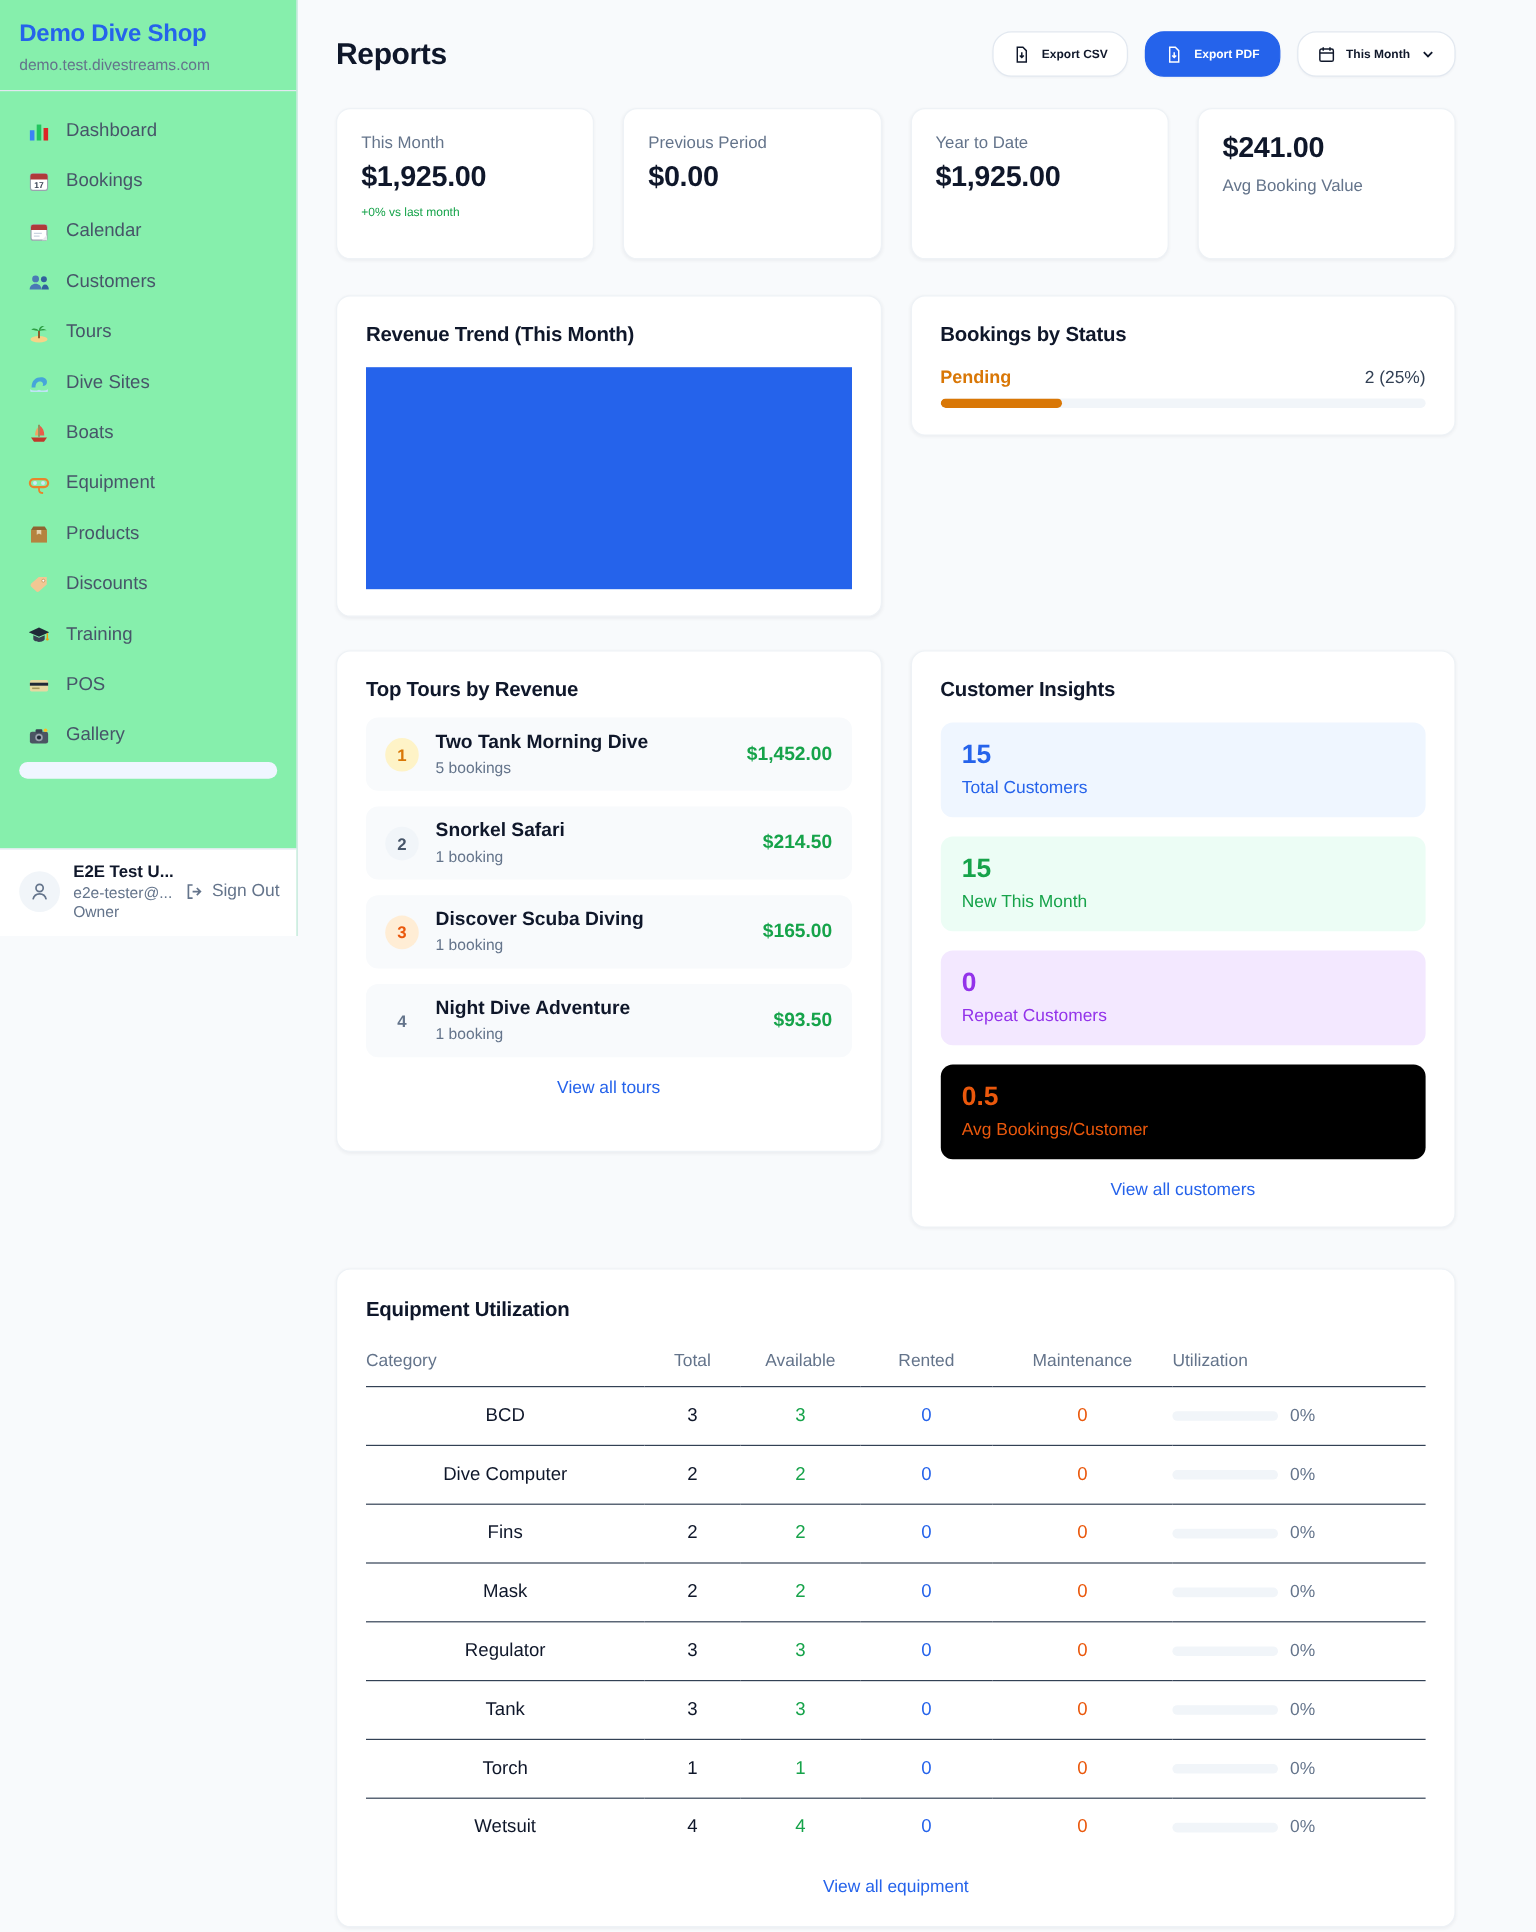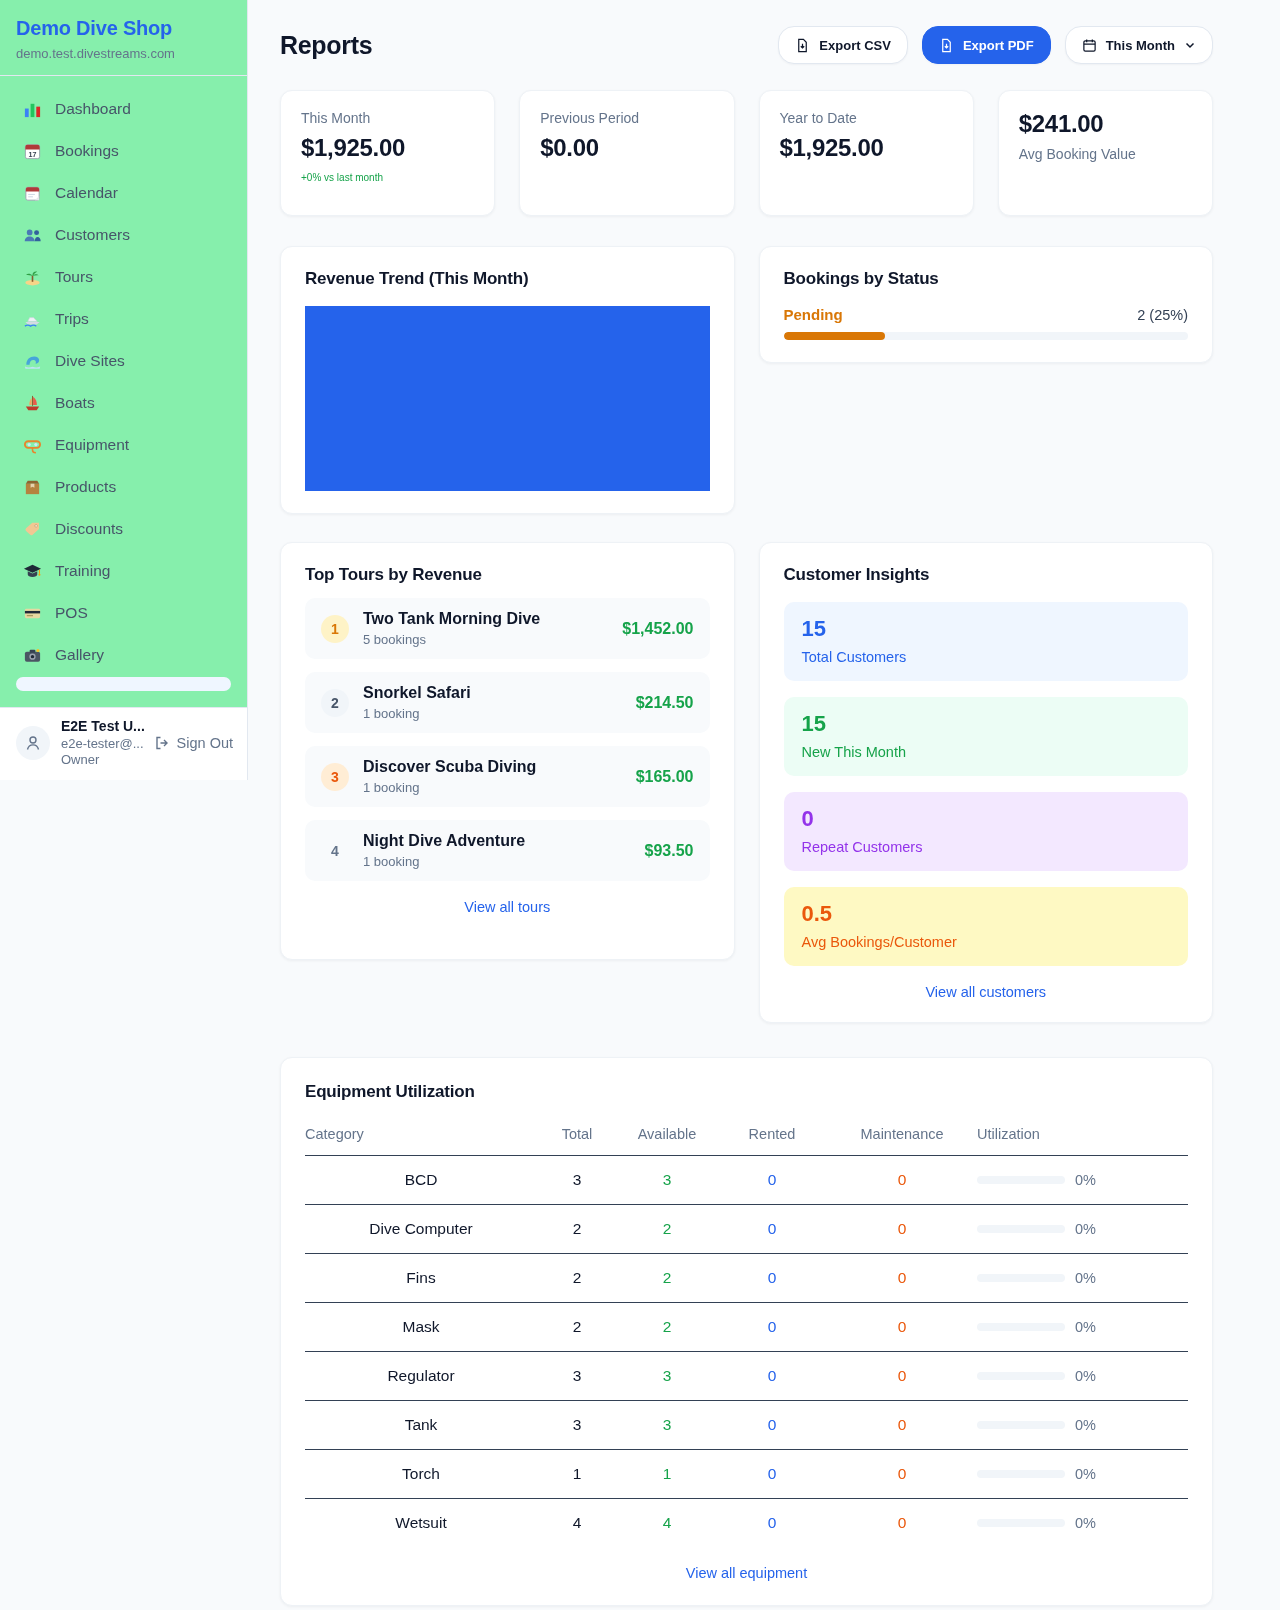--- a/index.html
+++ b/index.html
@@ -41,21 +41,21 @@
   .user-email, .user-role { font-size:13px; color:#64748b; white-space:nowrap; }
   .signout { margin-left:auto; display:flex; align-items:center; gap:7px; color:#64748b; font-size:14.5px; cursor:pointer; white-space:nowrap; }
   
   .main { position:absolute; left:280px; top:0; width:933px; padding:26px 0 40px; }
   .page-header { display:flex; align-items:center; justify-content:space-between; }
   .page-title { font-size:25px; font-weight:800; letter-spacing:-.3px; }
   .hdr-actions { display:flex; gap:14px; }
   .btn {
     height:38px; padding:0 16px; border-radius:16px;
     display:inline-flex; align-items:center; gap:9px;
-    font-size:13px; font-weight:600; cursor:pointer;
+    font-size:10px; font-weight:600; cursor:pointer;
     background:#fff; border:1px solid #e2e8f0; color:#0f172a;
     box-shadow:0 1px 2px rgba(15,23,42,.04);
   }
   .btn-primary { background:#2563eb; border-color:#2563eb; color:#fff; }
   
   .card {
     background:#fff; border:1px solid #eef2f6; border-radius:12px;
     box-shadow:0 1px 3px rgba(15,23,42,.05);
   }
   .stats-row { margin-top:26px; display:grid; grid-template-columns:repeat(4,1fr); gap:24px; }
@@ -99,21 +99,21 @@
   .tour-revenue { margin-left:auto; font-size:16px; font-weight:700; color:#16a34a; }
   .view-all { display:block; text-align:center; margin-top:18px; color:#2563eb; font-size:14.5px; cursor:pointer; text-decoration:none; }
   
   .tiles { margin-top:17px; display:grid; grid-template-columns:1fr; gap:16px; }
   .tile { border-radius:10px; padding:14px 18px 16px; }
   .tile-value { font-size:22px; font-weight:800; }
   .tile-label { font-size:14.5px; margin-top:7px; }
   .tile-blue   { background:#eff6ff; } .tile-blue .tile-value,   .tile-blue .tile-label   { color:#2563eb; }
   .tile-green  { background:#ecfdf5; } .tile-green .tile-value,  .tile-green .tile-label  { color:#16a34a; }
   .tile-purple { background:#f3e8ff; } .tile-purple .tile-value, .tile-purple .tile-label { color:#9333ea; }
-  .tile-orange { background:#fef9c3; } .tile-orange .tile-value, .tile-orange .tile-label { color:#ea580c; }
+  .tile-orange { background:#000000; } .tile-orange .tile-value, .tile-orange .tile-label { color:#ea580c; }
   
   .equipment-card { margin-top:34px; padding:24px; }
   table.equip { width:100%; border-collapse:collapse; margin-top:16px; }
   table.equip th {
     font-size:14.5px; color:#64748b; font-weight:400; text-align:center;
     padding:8px 0 13px; border-bottom:1px solid #334155;
   }
   table.equip th.cat, table.equip th.util { text-align:left; }
   table.equip td { padding:15px 0; border-bottom:1px solid #334155; font-size:15.5px; text-align:center; }
   table.equip tr:last-child td { border-bottom:none; }
@@ -188,30 +188,20 @@
       <span class="ni">
           <svg viewBox="0 0 20 20" width="19" height="19">
             <ellipse cx="10" cy="15.5" rx="7.5" ry="2.8" fill="#f6d488"></ellipse>
             <path d="M10 14.5V8" stroke="#8b5a2b" stroke-width="1.7"></path>
             <path d="M10 8.2C7.8 5.6 4.8 5.6 3.2 7.2c2.6.2 4.6 1 6.8 1zM10 8.2c-.3-3.3 2-4.8 4.8-4.3-1.8.9-3 2-3.7 3.5zM10 8.2c2-2.4 5-2.1 6.6-.5-2.5-.2-4.6.2-6.6.5z" fill="#2e9e44"></path>
           </svg>
         </span>
       <span>Tours</span>
     </div>
 
-    <div class="nav-item">
-      <span class="ni">
-          <svg viewBox="0 0 20 20" width="19" height="19">
-            <path d="M7 8h4l4 4H5z" fill="#eef2f7" stroke="#c4ccd8" stroke-width=".6"></path>
-            <path d="M2.5 12.5h15l-3 2.8H5z" fill="#d3dae4"></path>
-            <path d="M2 17c2-1.4 4-1.4 6 0 2-1.4 4-1.4 6 0" stroke="#3b82f6" fill="none" stroke-width="1.4"></path>
-          </svg>
-        </span>
-      <span>Trips</span>
-    </div>
 
     <div class="nav-item">
       <span class="ni">
           <svg viewBox="0 0 20 20" width="19" height="19">
             <path d="M3.5 13.5c0-6 3.8-8.8 8.3-8.8 3 0 5.2 1.6 5.2 4 0 2.1-1.6 3.6-3.8 3.6 1.1-2.4-.4-4-2.4-4-2.4 0-3.9 2-3.9 5.2z" fill="#46a5d9"></path>
             <path d="M2 15.2c2.6 1.4 5.2 1.4 8 .3 2.9 1.1 5.5 1.1 8-.3l-.4 2.3H2.6z" fill="#bfe4f5"></path>
           </svg>
         </span>
       <span>Dive Sites</span>
     </div>

